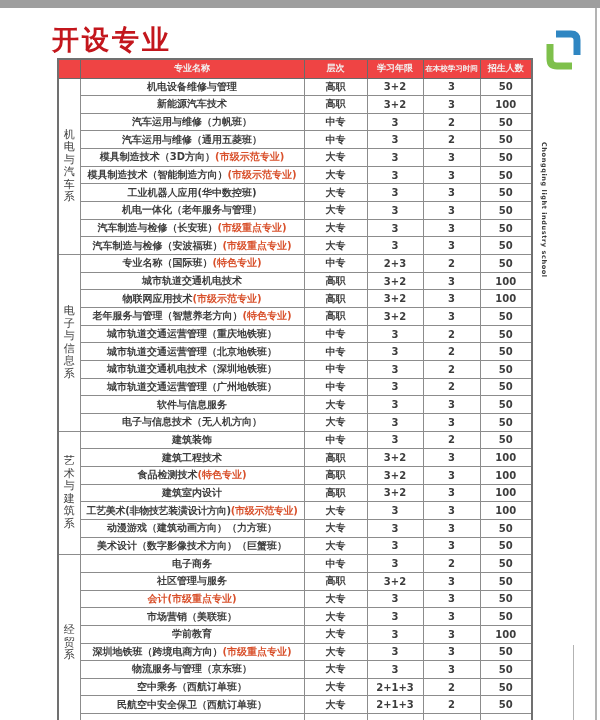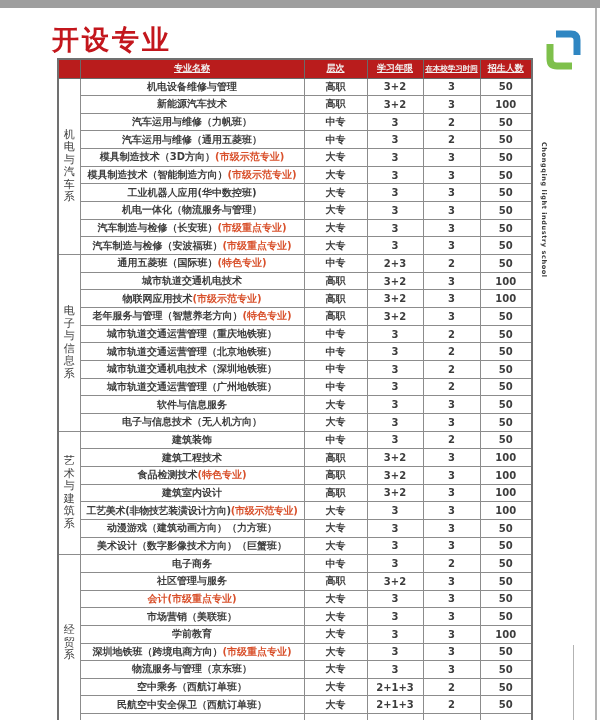--- a/index.html
+++ b/index.html
@@ -6,21 +6,21 @@
   .canvas{position:relative;width:600px;height:720px;background:#ffffff;overflow:hidden;
           font-family:"DejaVu Sans",sans-serif;}
   .topbar{position:absolute;top:0;left:0;width:600px;height:8px;background:#9e9e9e;}
   .page-title{position:absolute;left:52px;top:22px;font-family:"DejaVu Serif",serif;
               font-size:27px;font-weight:bold;color:#c3161c;letter-spacing:3px;}
   .majors{position:absolute;left:57px;top:58px;}
   table{border-collapse:collapse;table-layout:fixed;width:474px;border:2px solid #707070;}
   td{border:1px solid #8c8c8c;text-align:center;vertical-align:middle;padding:0;
      font-weight:bold;color:#3d3d3d;font-size:10px;white-space:nowrap;overflow:hidden;}
   thead tr{height:19px;}
-  thead td{background:#b91c1c;color:#f2f2f2;font-size:9px;border:1px solid #6a6a6a;text-decoration:underline;}
+  thead td{background:#ef4444;color:#f2f2f2;font-size:9px;border:1px solid #6a6a6a;}
   thead td:nth-child(5){font-size:7.5px;}
   tbody tr{height:17.66px;}
   .group-cell{background:#fff;}
   .group-label{width:12px;margin:0 auto;word-break:break-all;line-height:12.5px;
                font-size:11px;font-weight:normal;color:#3d3d3d;white-space:normal;}
   .tag{color:#d9512c;}
   .red .major-text{color:#d9512c;}
   .brand-logo{position:absolute;left:544px;top:28px;}
   .brand-cn{position:absolute;left:552px;top:138px;width:30px;text-align:center;
             font-size:24px;font-weight:bold;color:#141414;line-height:40px;
@@ -105,21 +105,21 @@
             <td>50</td>
           </tr>
           <tr>
             <td class="name-cell"><span class="major-text">工业机器人应用(华中数控班)</span></td>
             <td>大专</td>
             <td>3</td>
             <td>3</td>
             <td>50</td>
           </tr>
           <tr>
-            <td class="name-cell"><span class="major-text">机电一体化（物流服务与管理）</span></td>
+            <td class="name-cell"><span class="major-text">机电一体化（老年服务与管理）</span></td>
             <td>大专</td>
             <td>3</td>
             <td>3</td>
             <td>50</td>
           </tr>
           <tr>
             <td class="name-cell"><span class="major-text">汽车制造与检修（长安班）</span><span class="tag">(市级重点专业)</span></td>
             <td>大专</td>
             <td>3</td>
             <td>3</td>
@@ -129,21 +129,21 @@
             <td class="name-cell"><span class="major-text">汽车制造与检修（安波福班）</span><span class="tag">(市级重点专业)</span></td>
             <td>大专</td>
             <td>3</td>
             <td>3</td>
             <td>50</td>
           </tr>
           <tr>
             <td rowspan="10" class="group-cell">
               <div class="group-label">电子与信息系</div>
             </td>
-            <td class="name-cell"><span class="major-text">通用五菱班（国际班）</span><span class="tag">(特色专业)</span></td>
+            <td class="name-cell"><span class="major-text">专业名称（国际班）</span><span class="tag">(特色专业)</span></td>
             <td>中专</td>
             <td>2+3</td>
             <td>2</td>
             <td>50</td>
           </tr>
           <tr>
             <td class="name-cell"><span class="major-text">城市轨道交通机电技术</span></td>
             <td>高职</td>
             <td>3+2</td>
             <td>3</td>

